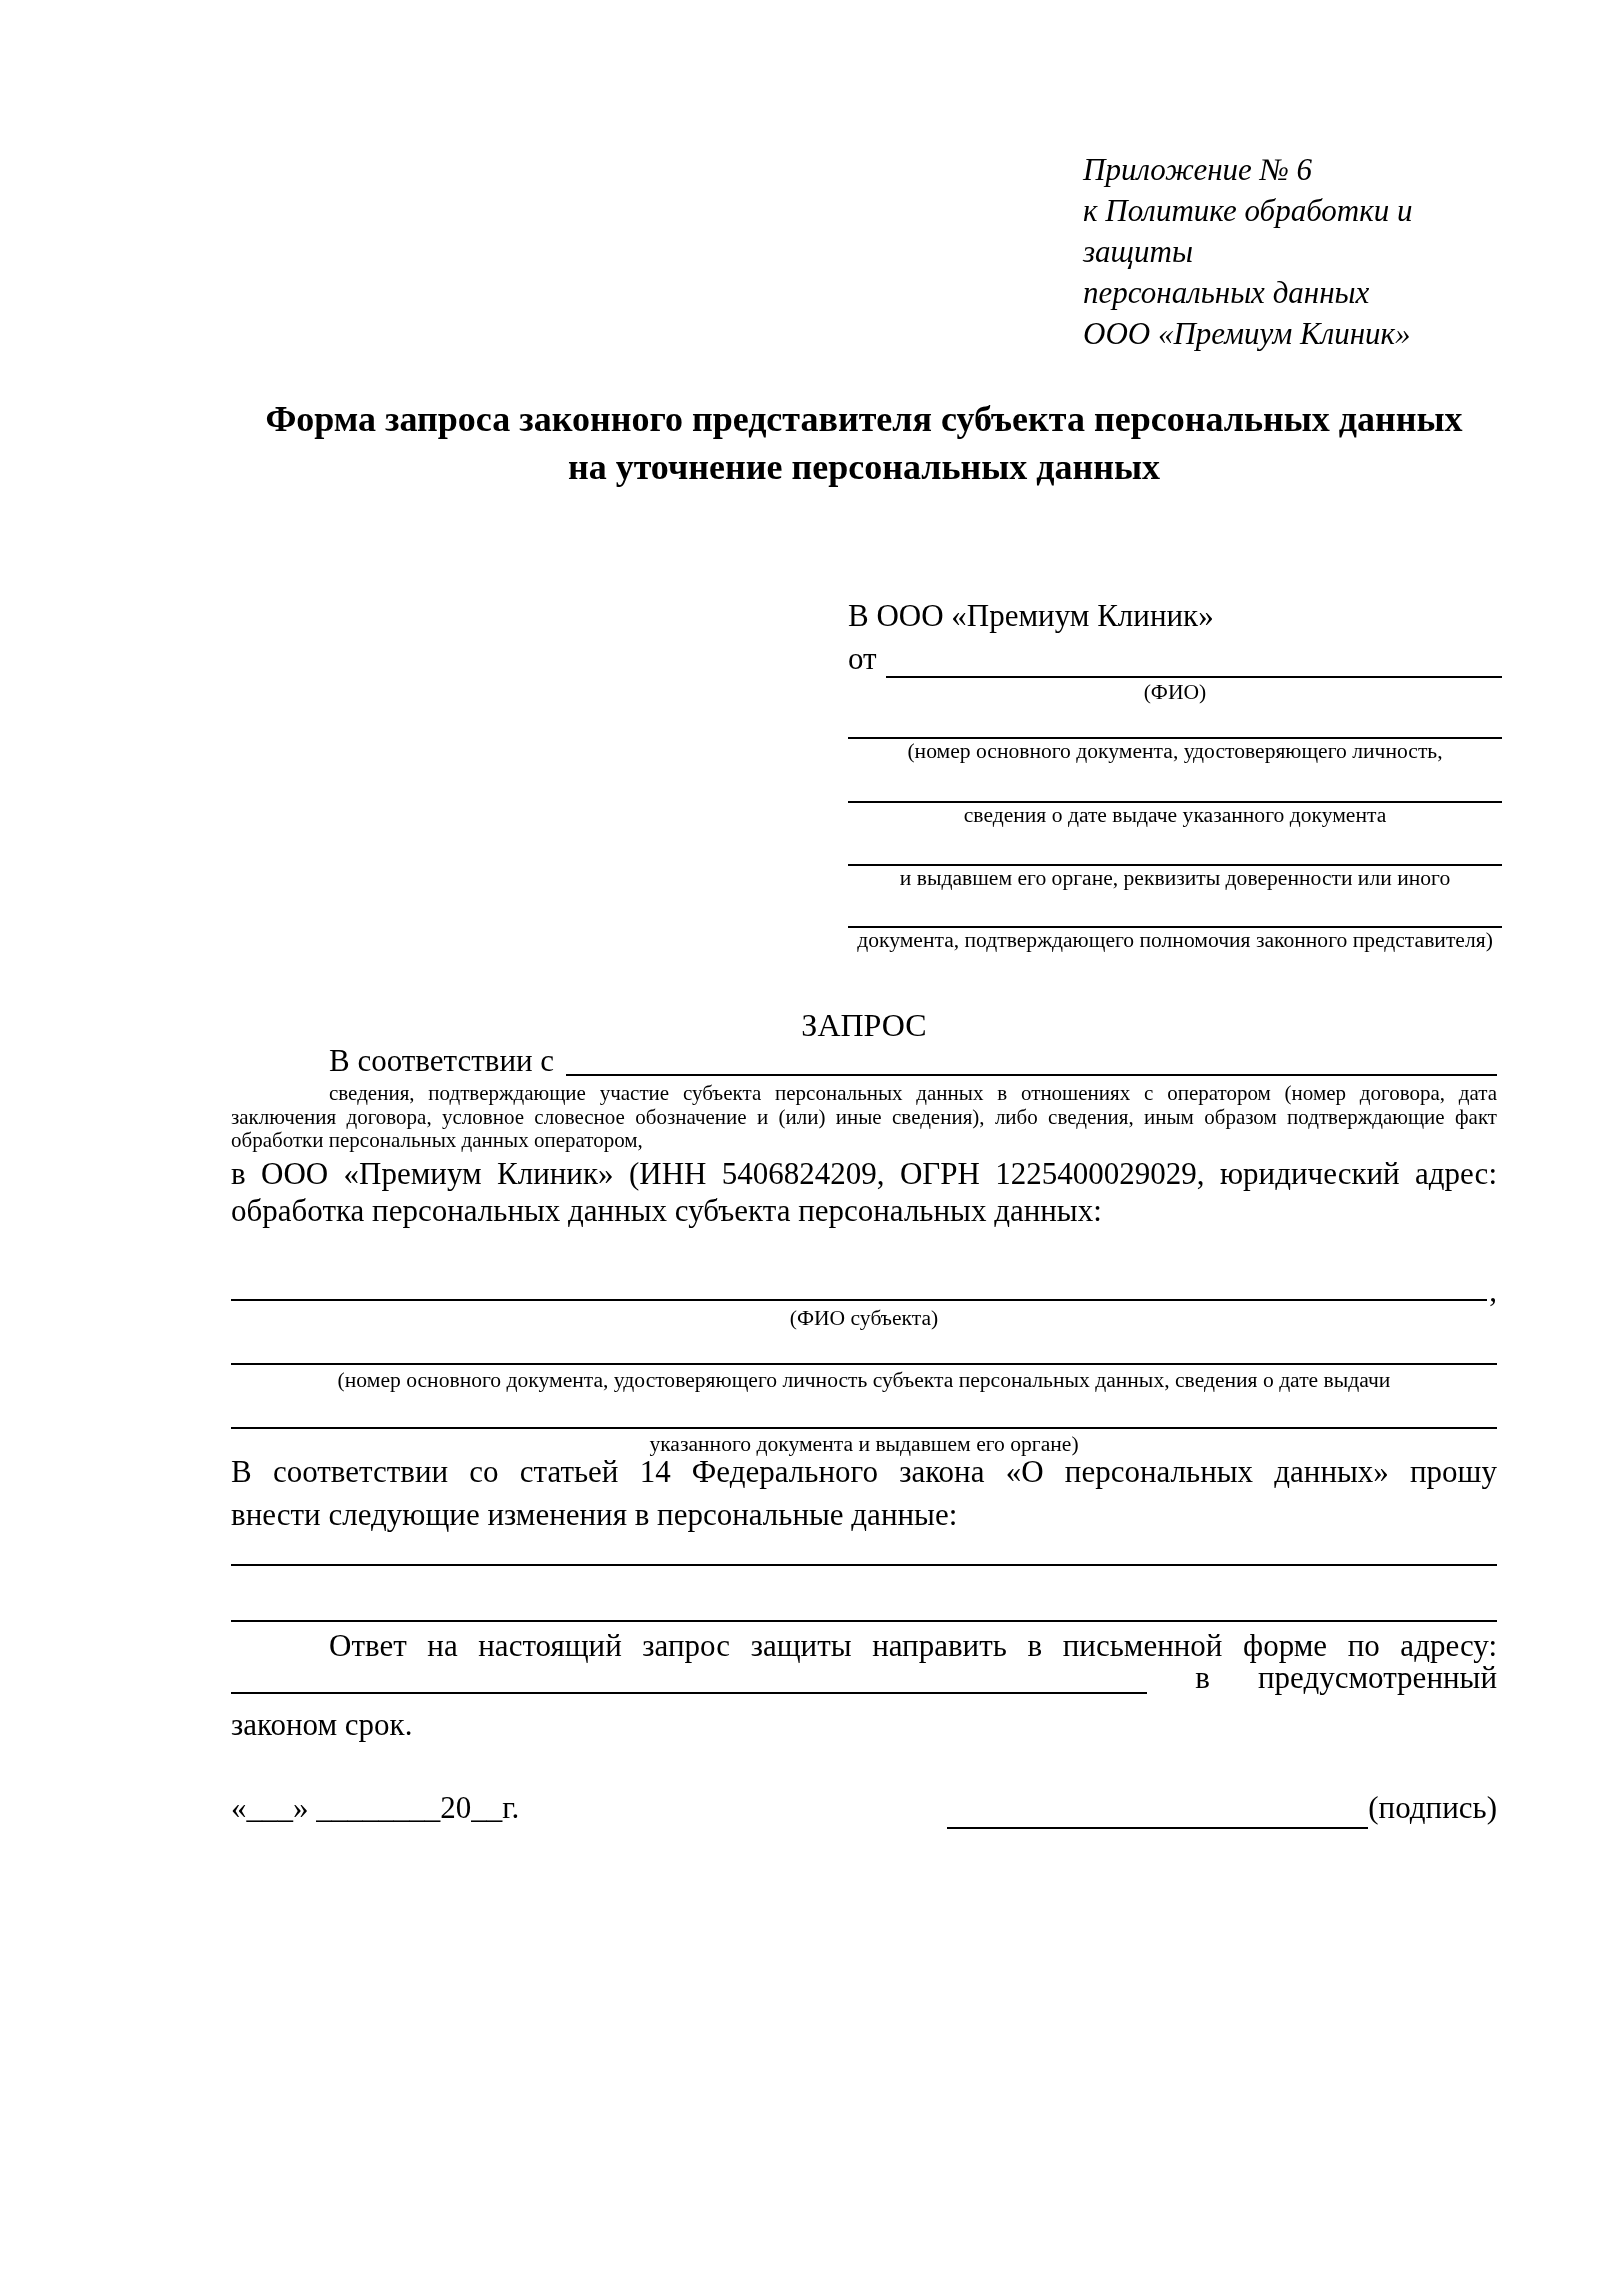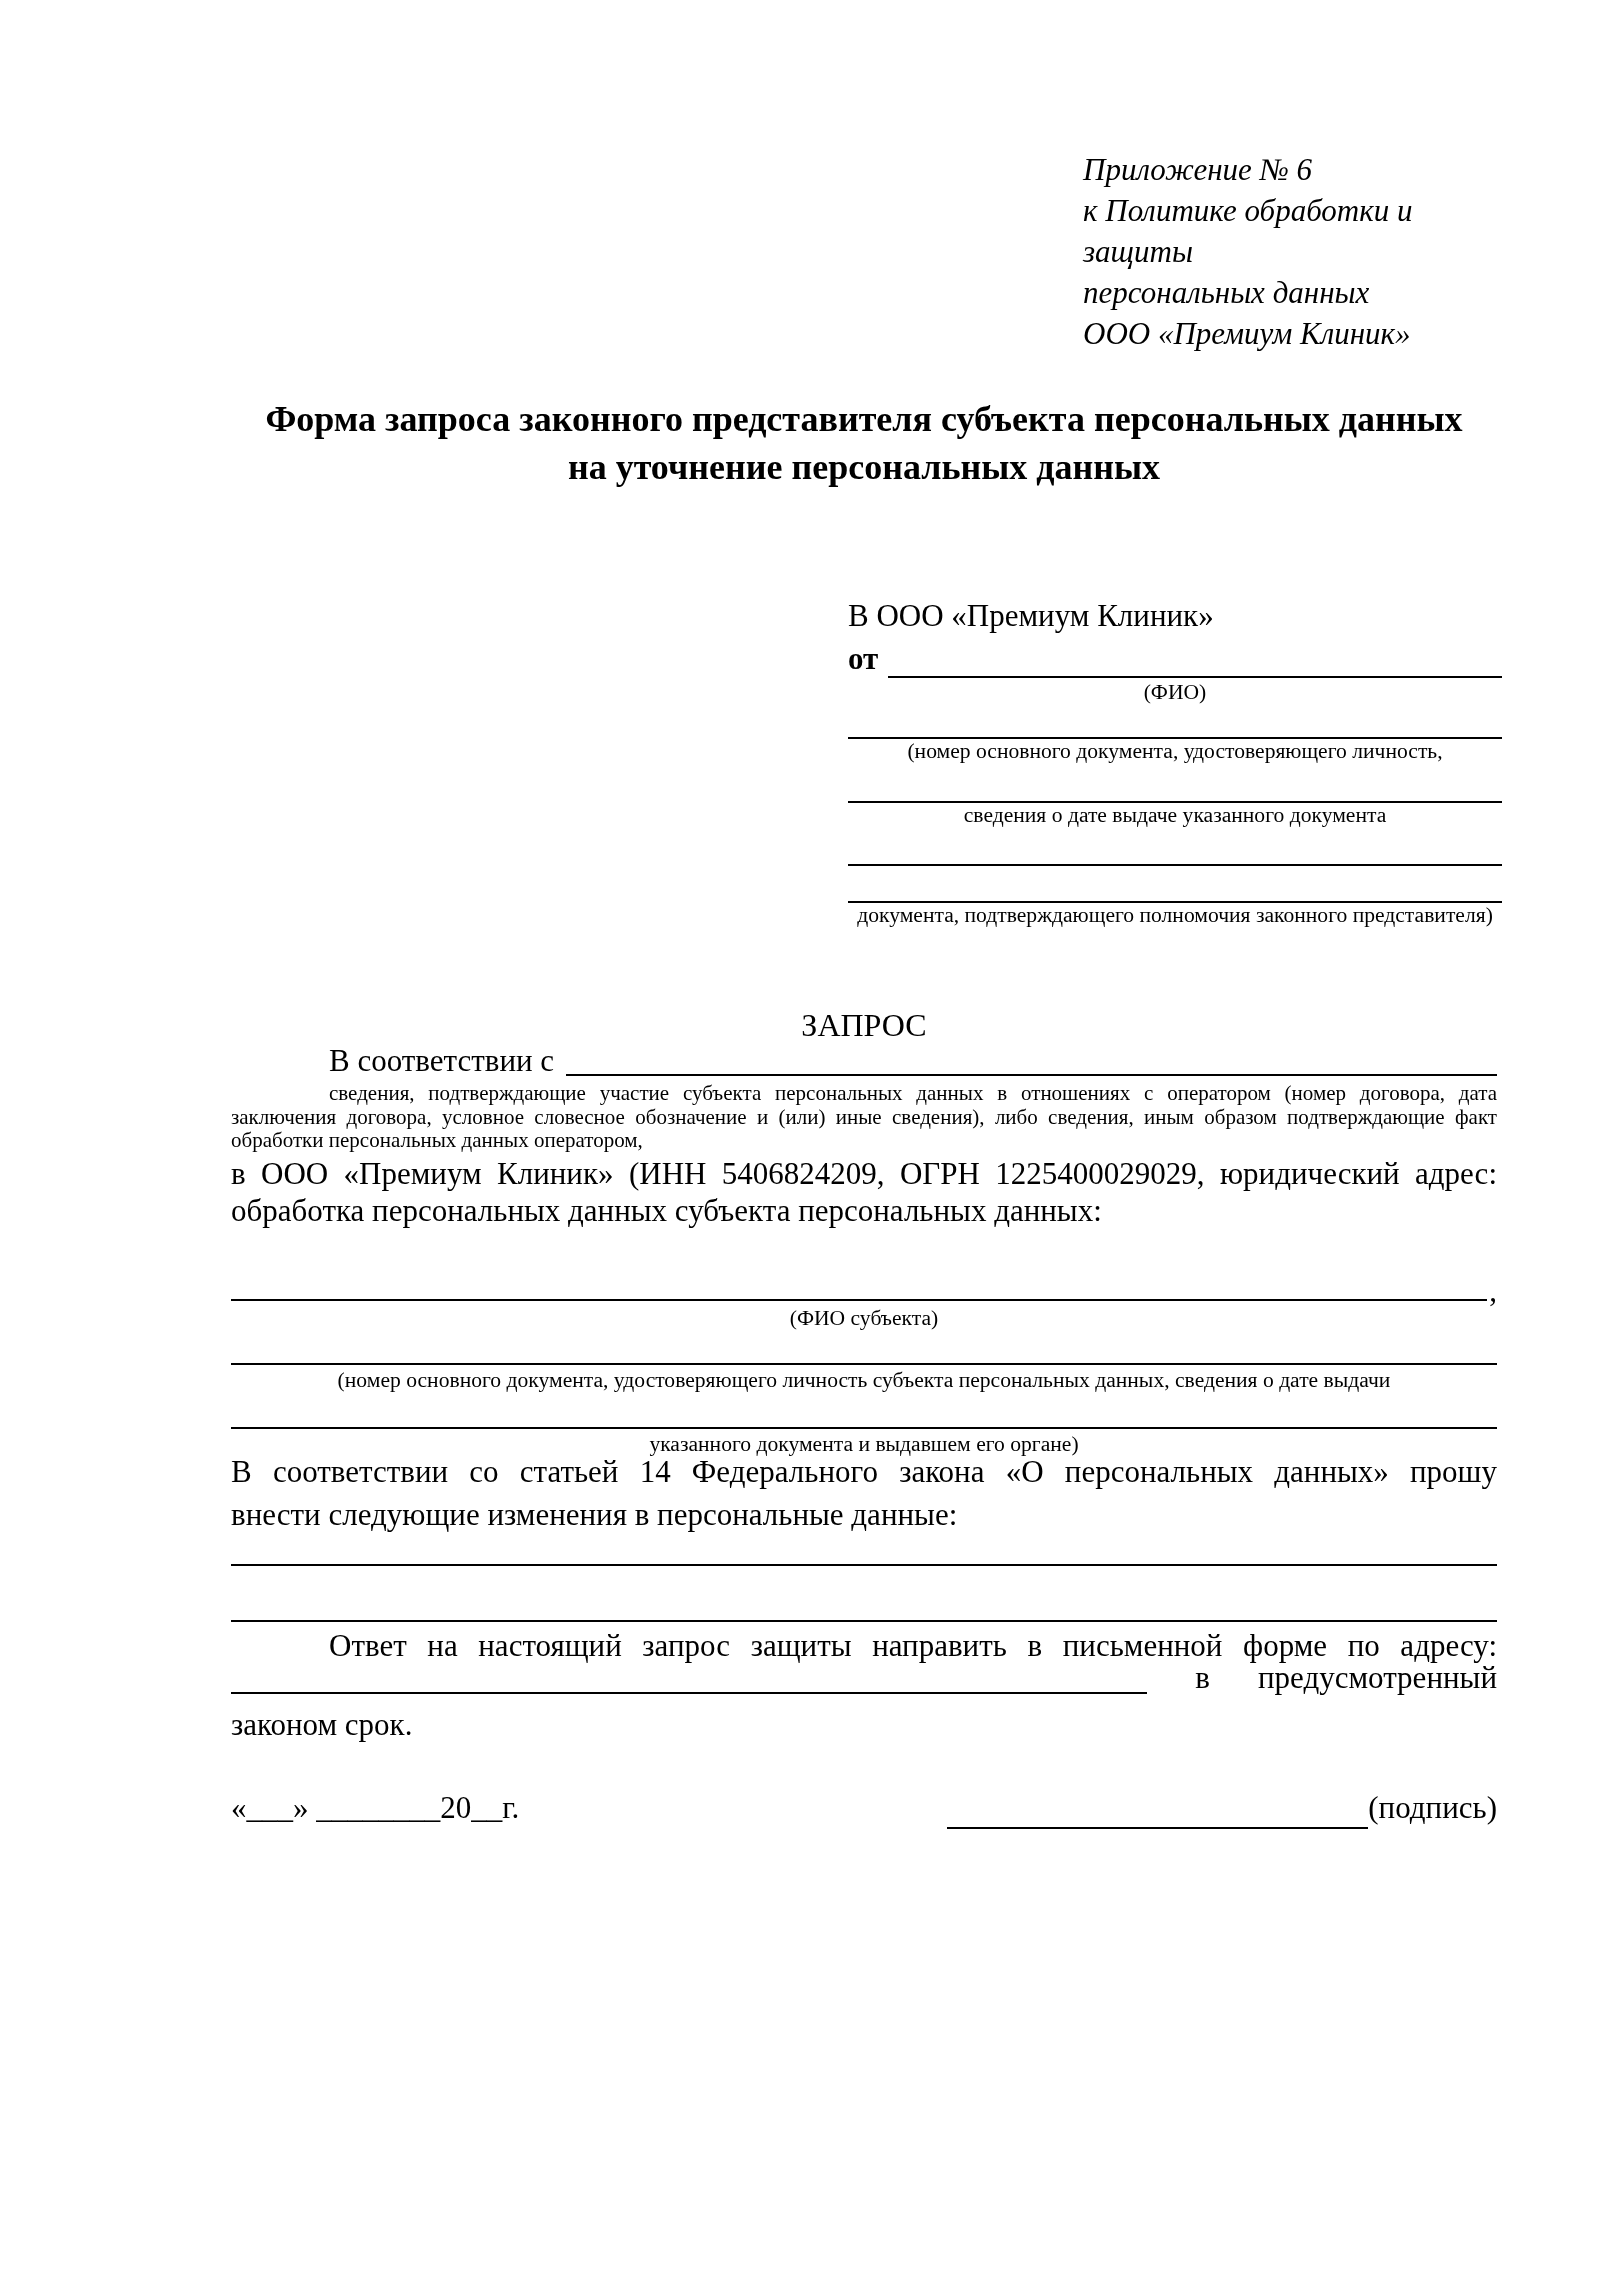--- a/index.html
+++ b/index.html
@@ -22,21 +22,21 @@
   
   .title {
     top: 395px; left: 231px; width: 1266px;
     font-size: 36px; font-weight: bold; line-height: 48px; text-align: center;
   }
 
   
   .addressee { top: 594px; left: 848px; width: 654px; }
   .addr-to { font-size: 31px; line-height: 43px; height: 43px; }
   .from-row { display: flex; height: 43px; font-size: 31px; }
-  .from-label { padding-right: 9.8px; line-height: 43px; font-weight: bold; }
+  .from-label { padding-right: 9.8px; line-height: 43px; }
   .rule { border-bottom: 2.9px solid #000; }
   .from-rule { flex: 1 1 auto; margin-bottom: 2px; }
   .cap { font-size: 21.6px; line-height: 25.5px; height: 25.5px; text-align: center; }
   .g-rule-1 { height: 33px; }
   .g-rule-2 { height: 39px; }
   .g-rule-3 { height: 37px; }
   .g-rule-4 { height: 37px; }
 
   
   .zapros { top: 1006px; left: 231px; width: 1266px; font-size: 32px; line-height: 39px; text-align: center; }
@@ -105,20 +105,21 @@
     </div>
     <div class="cap">(ФИО)</div>
 
     <div class="rule g-rule-1"></div>
     <div class="cap">(номер основного документа, удостоверяющего личность,</div>
 
     <div class="rule g-rule-2"></div>
     <div class="cap">сведения о дате выдаче указанного документа</div>
 
     <div class="rule g-rule-3"></div>
+    <div class="cap">и выдавшем его органе, реквизиты доверенности или иного</div>
 
     <div class="rule g-rule-4"></div>
     <div class="cap">документа, подтверждающего полномочия законного представителя)</div>
   </div>
 
   <div class="abs zapros">ЗАПРОС</div>
 
   <div class="abs intro">
     <span class="intro-indent"></span>
     <span class="intro-lead">В соответствии с</span>

